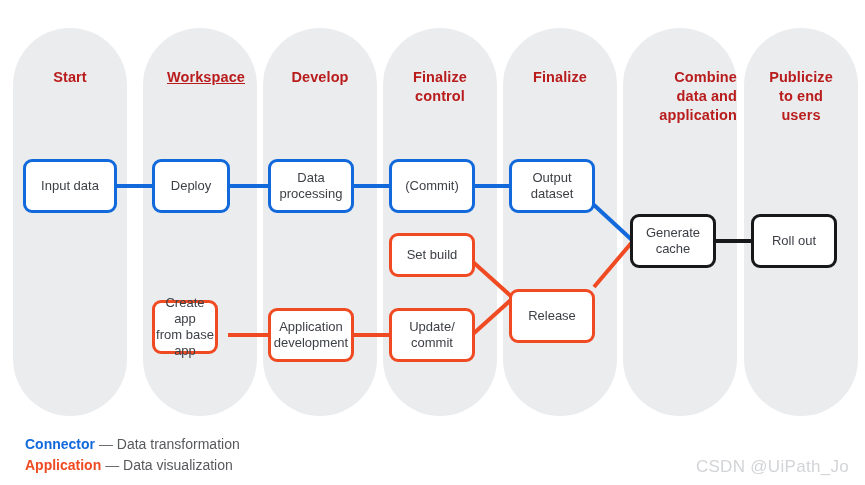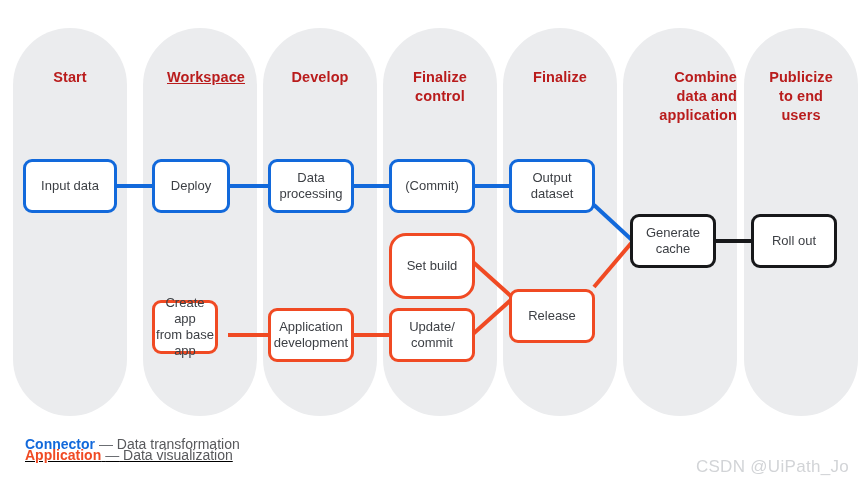--- a/index.html
+++ b/index.html
@@ -153,21 +153,21 @@
   <div class="node blue" style="left:152px; top:159px; width:78px; height:54px;">Deploy</div>
 
   <div class="node blue" style="left:268px; top:159px; width:86px; height:54px;">Data
 processing</div>
 
   <div class="node blue" style="left:389px; top:159px; width:86px; height:54px;">(Commit)</div>
 
   <div class="node blue" style="left:509px; top:159px; width:86px; height:54px;">Output
 dataset</div>
 
-  <div class="node orange" style="left:389px; top:233px; width:86px; height:66px;border-radius:17px;">Set build</div>
+  <div class="node orange" style="left:389px; top:233px; width:86px; height:44px;">Set build</div>
 
   <div class="node orange" style="left:152px; top:300px; width:66px; height:54px;">Create app
 from base
 app</div>
 
   <div class="node orange" style="left:268px; top:308px; width:86px; height:54px;">Application
 development</div>
 
   <div class="node orange" style="left:389px; top:308px; width:86px; height:54px;">Update/
 commit</div>
@@ -178,21 +178,21 @@
 cache</div>
 
   <div class="node black" style="left:751px; top:214px; width:86px; height:54px;">Roll out</div>
 
   <div class="legend" style="top:434px;">
     <span class="legend-term blue">Connector</span>
     <span class="legend-dash">—</span>
     <span class="legend-desc">Data transformation</span>
   </div>
 
-  <div class="legend" style="top:445px;text-decoration:underline;">
+  <div class="legend" style="top:455px;">
     <span class="legend-term orange">Application</span>
     <span class="legend-dash">—</span>
     <span class="legend-desc">Data visualization</span>
   </div>
 
   <div class="watermark">CSDN @UiPath_Jo</div>
 
 </div>
 
 </body></html>

